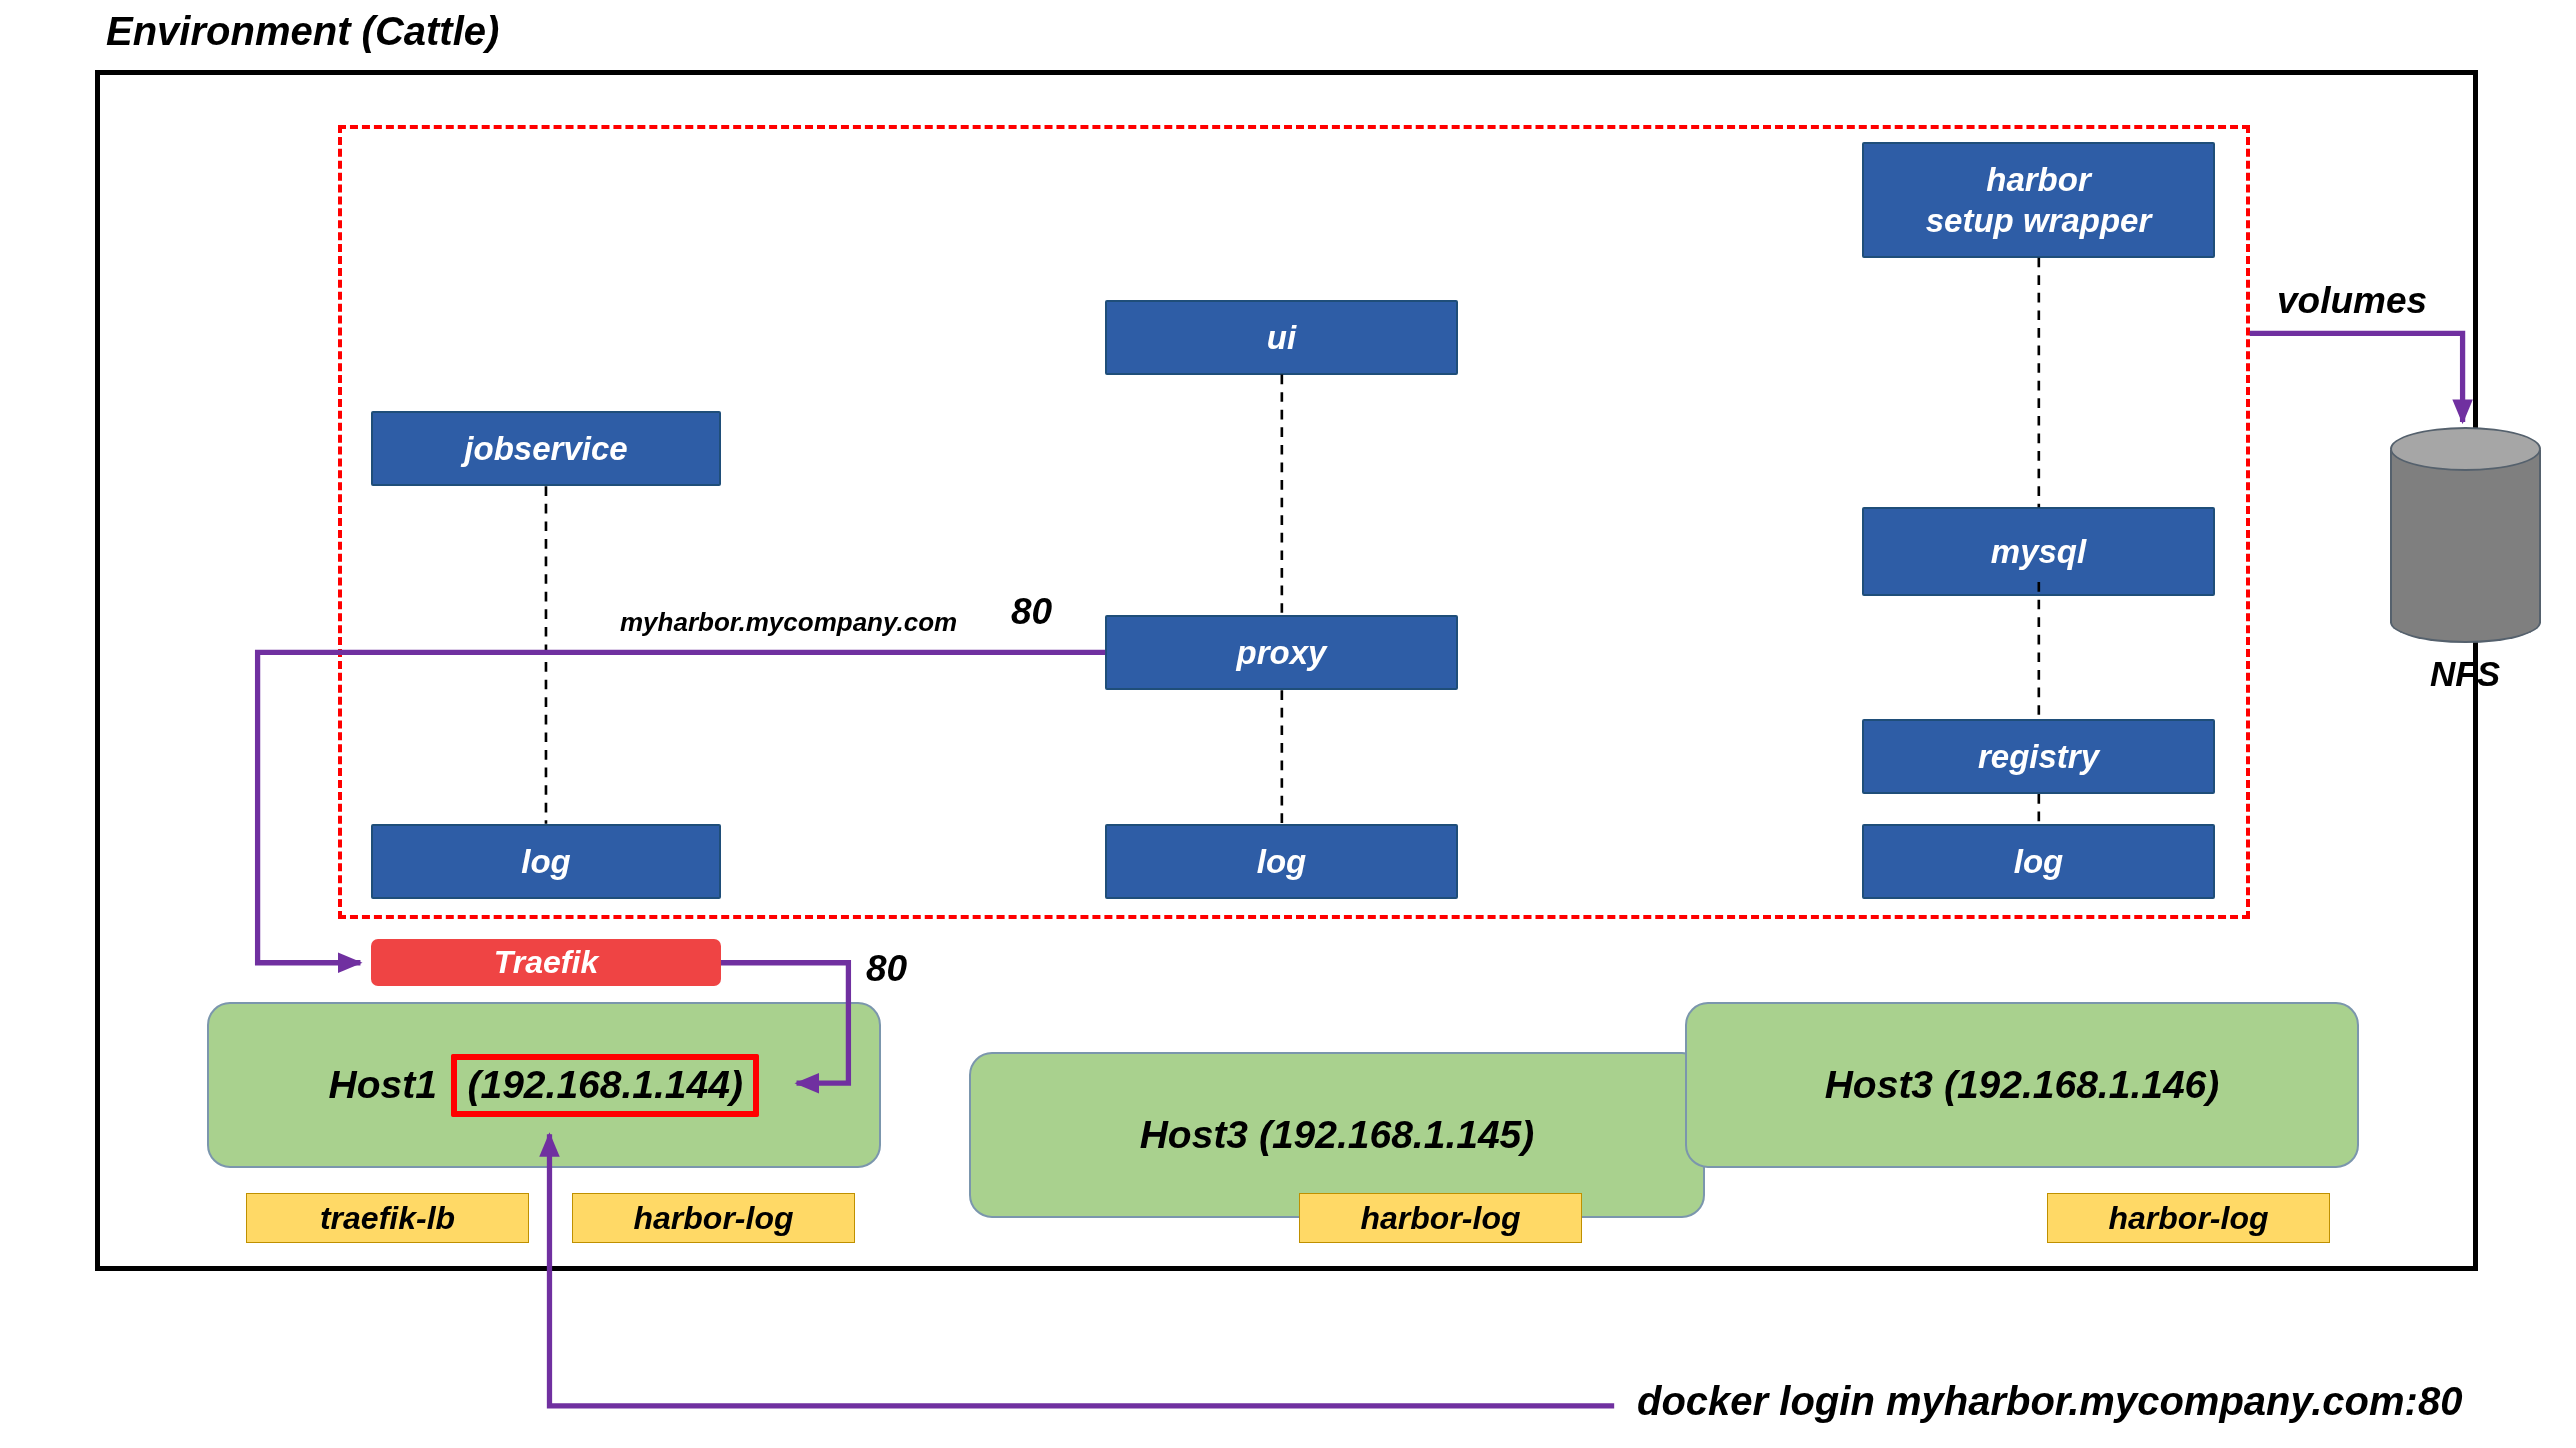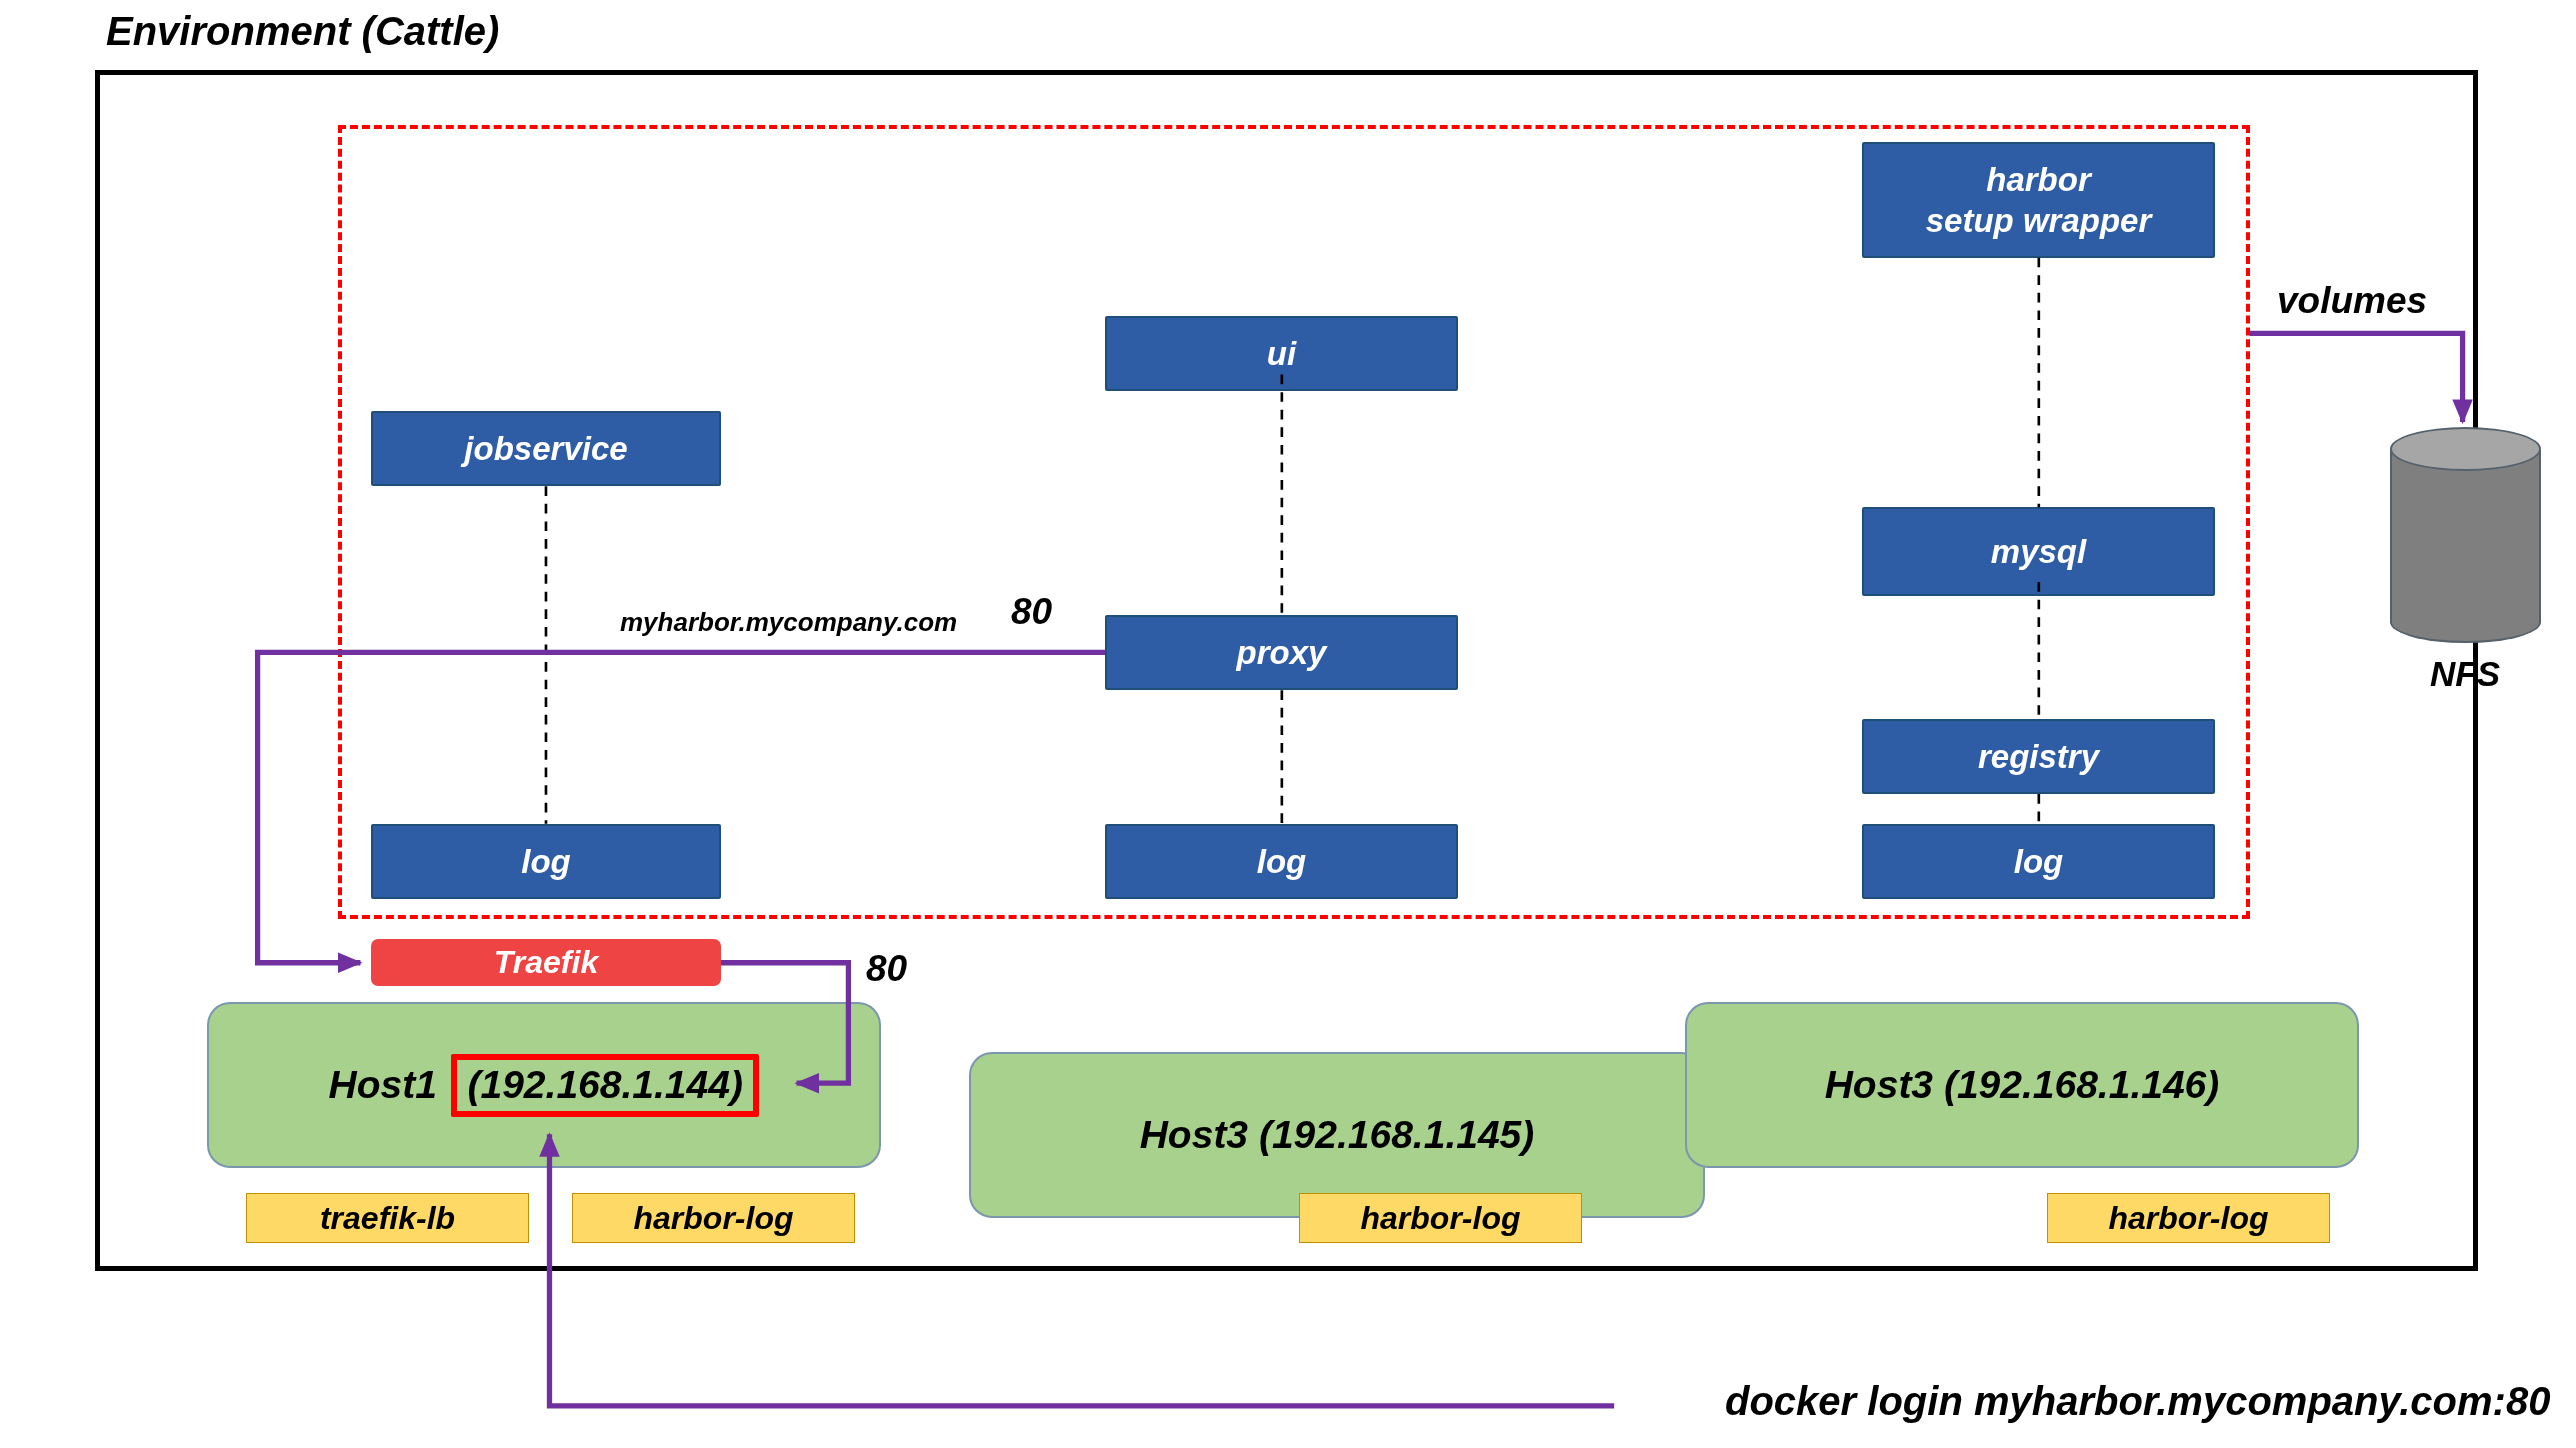--- a/index.html
+++ b/index.html
@@ -103,21 +103,21 @@
 
   <div class="abs outer" style="left:95px; top:70px; width:2383px; height:1201px;"></div>
 
   <div class="abs stack" style="left:338px; top:125px; width:1912px; height:794px;"></div>
 
   <div class="abs svc" style="left:1862px; top:142px; width:353px; height:116px;">
     <span>harbor</span>
     <span>setup wrapper</span>
   </div>
 
-  <div class="abs svc" style="left:1105px; top:316px; width:353px; height:75px;">ui</div>
+  <div class="abs svc" style="left:1105px; top:300px; width:353px; height:75px;">ui</div>
 
   <div class="abs svc" style="left:371px; top:411px; width:350px; height:75px;">jobservice</div>
 
   <div class="abs svc" style="left:1862px; top:507px; width:353px; height:89px;">mysql</div>
 
   <div class="abs svc" style="left:1105px; top:615px; width:353px; height:75px;">proxy</div>
 
   <div class="abs svc" style="left:1862px; top:719px; width:353px; height:75px;text-align:right;">registry</div>
 
   <div class="abs svc" style="left:371px; top:824px; width:350px; height:75px;">log</div>
@@ -150,21 +150,21 @@
   <div class="abs nfs-label" style="left:2372px; top:654px; width:186px;">NFS</div>
 
   <div class="abs note volumes-label" style="left:2277px; top:280px;">volumes</div>
 
   <div class="abs note note-small" style="left:620px; top:607px;">myharbor.mycompany.com</div>
 
   <div class="abs note note-port" style="left:1011px; top:591px;">80</div>
 
   <div class="abs note note-port" style="left:866px; top:948px;">80</div>
 
-  <div class="abs note note-big" style="left:1725px; top:1379px;">docker login myharbor.mycompany.com:80</div>
+  <div class="abs note note-big" style="left:1637px; top:1379px;">docker login myharbor.mycompany.com:80</div>
 
   <svg class="abs" style="left:0; top:0; pointer-events:none;" width="2576" height="1449" viewBox="0 0 2930 1648">
     <defs>
       <marker id="ah" viewBox="0 0 24 24" markerWidth="28" markerHeight="28" refX="22" refY="12" orient="auto" markerUnits="userSpaceOnUse">
         <path d="M0,2 L24,12 L0,22 Z" fill="#7030a0"></path>
       </marker>
     </defs>
 
     <g stroke="#000000" stroke-width="3" stroke-dasharray="11 9" fill="none">
       <path d="M621,553 V937"></path>

